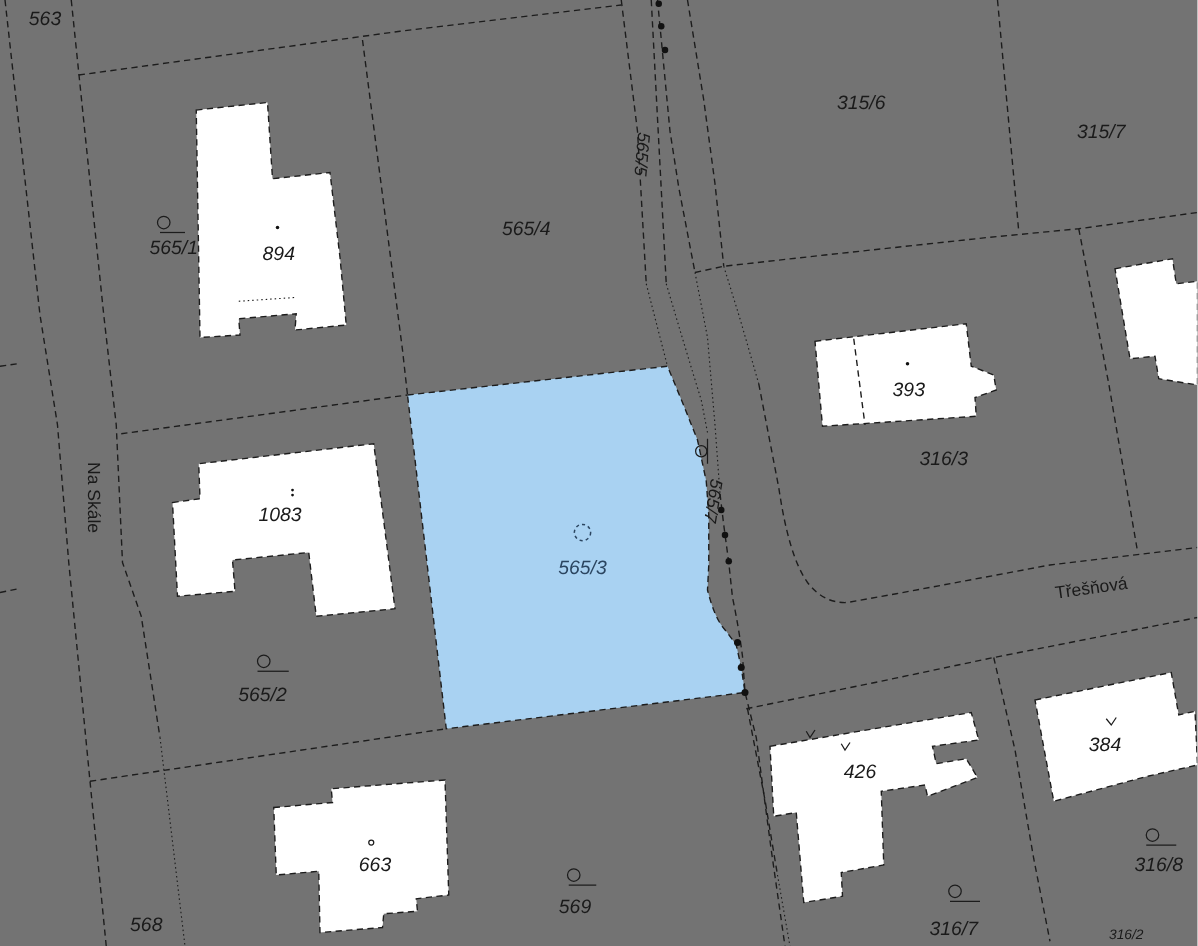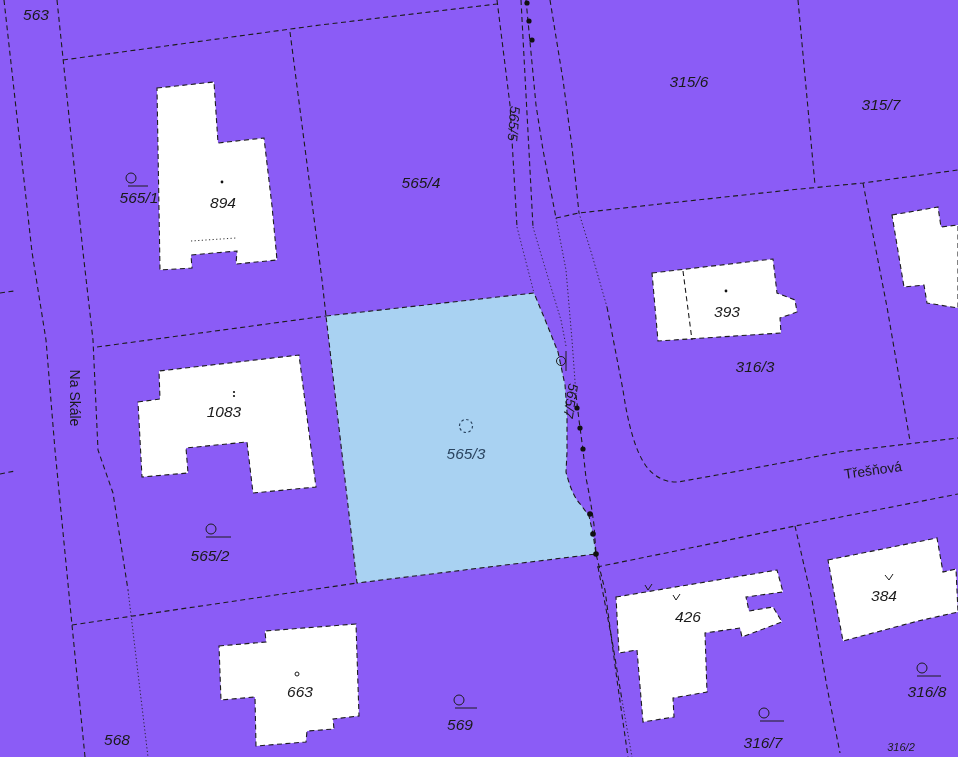--- a/index.html
+++ b/index.html
@@ -1,16 +1,16 @@
 <!DOCTYPE html>
 <html><head>
 <meta charset="utf-8">
 <style>
   html,body{margin:0;padding:0;background:#fff;}
-  .map-wrap{position:relative;width:958px;height:757px;background:#8b5cf6;overflow:hidden;}
+  .map-wrap{position:relative;width:958px;height:757px;background:#737373;overflow:hidden;}
   svg{display:block;}
   text{font-family:"Liberation Sans",sans-serif;fill:#1a1a1a;}
   .plabel{font-style:italic;font-size:15.5px;text-anchor:middle;}
   .plabel-sm{font-style:italic;font-size:11px;text-anchor:middle;}
   .street{font-size:14px;text-anchor:middle;font-style:normal;}
   .hl-label{fill:#2b4560;}
   .bnd{fill:none;stroke:#1c1c1c;stroke-width:1.1;stroke-dasharray:5 3.5;}
   .fine{fill:none;stroke:#1c1c1c;stroke-width:0.9;stroke-dasharray:1.2 2.4;}
   .bld{fill:#ffffff;stroke:#1c1c1c;stroke-width:1.1;stroke-dasharray:5 3.5;}
   .sym{fill:none;stroke:#1c1c1c;stroke-width:1;}

